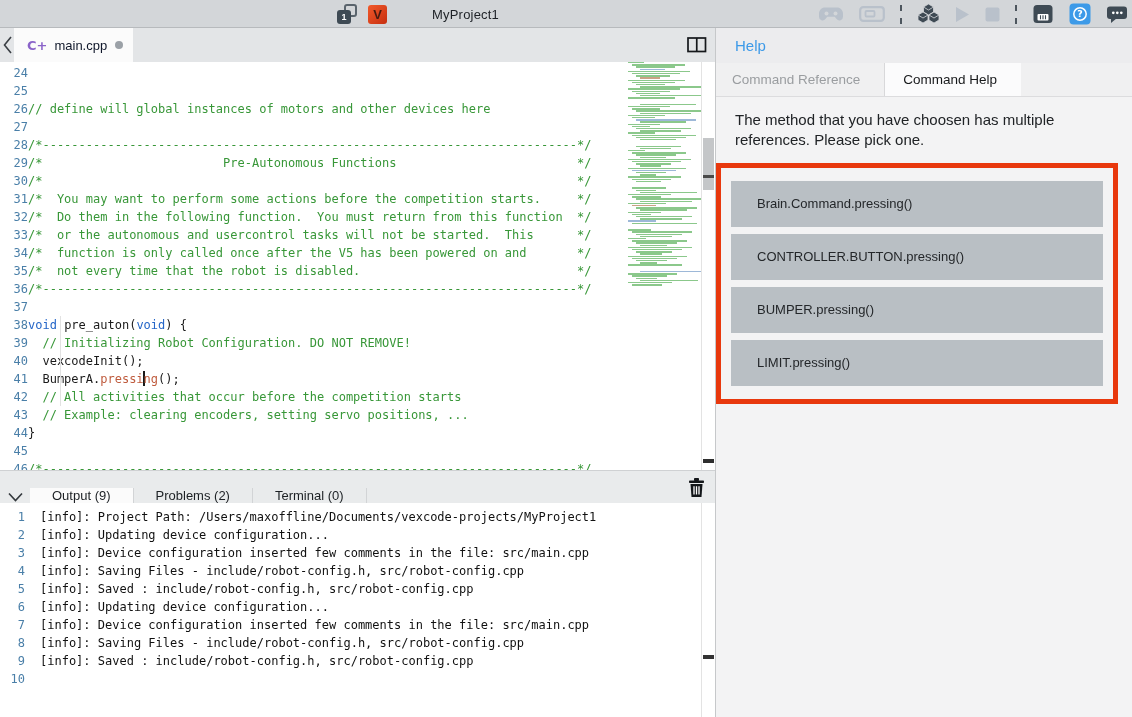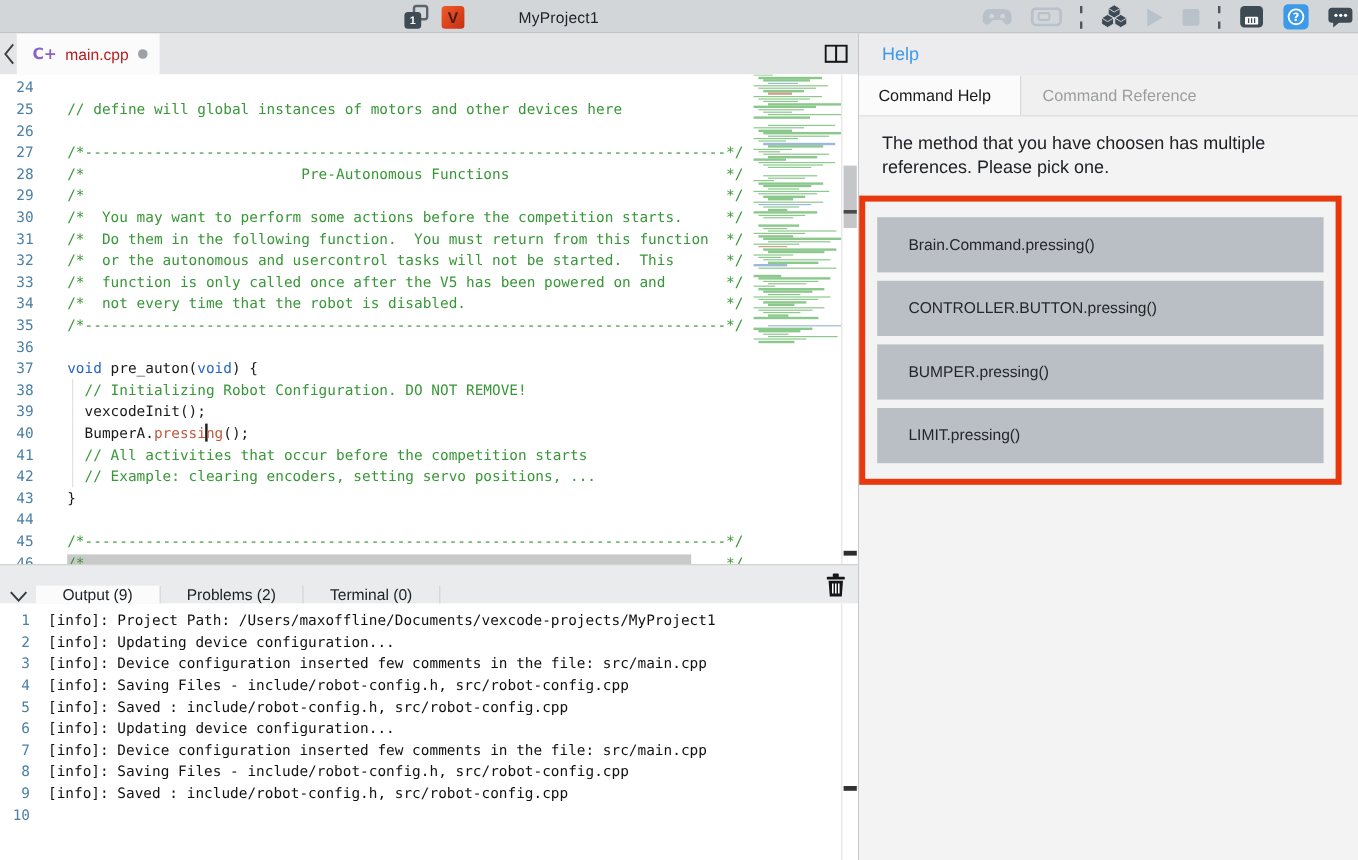--- a/index.html
+++ b/index.html
@@ -22,29 +22,29 @@
 
   
   .main { position:relative; display:flex; height:689px; }
   .left-pane { width:717px; border-right:1px solid #c6c8ca; display:flex; flex-direction:column; background:#fff; }
 
   
   .tab-bar { position:relative; height:34px; background:#e3e5e7; display:flex; align-items:stretch; flex:none; }
   .back-btn { width:14px; display:flex; align-items:center; justify-content:center; cursor:pointer; }
   .file-tab { width:119px; background:#fbfbfb; display:flex; align-items:center; padding:0 10px 0 13px; gap:7px; cursor:pointer; }
   .cpp-icon { color:#8a63c9; font-weight:bold; font-size:13px; font-family:"DejaVu Sans", sans-serif; }
-  .file-name { font-size:13px; color:#b91c1c; flex:1; }
+  .file-name { font-size:13px; color:#0f172a; flex:1; }
   .mod-dot { width:8px; height:8px; border-radius:50%; background:#9ba1a7; }
   .split-btn { position:absolute; right:8px; top:9px; cursor:pointer; }
 
   
   .editor { position:relative; flex:1; overflow:hidden; background:#fff; }
   .code-area { padding-top:2px; }
   .code-line { position:relative; display:flex; height:18px; line-height:18px;
-    font-family:"DejaVu Sans Mono", monospace; font-size:12px; }
+    font-family:"DejaVu Sans Mono", monospace; font-size:12px;flex-direction:column; }
   .code-line.guided::before { content:""; position:absolute; left:60px; top:0; bottom:0; border-left:1px solid #e2e2e2; }
   .code-line .gutter { flex:none; width:28px; text-align:right; color:var(--lnum); }
   .code-line .content { white-space:pre; padding-left:28px; color:#1a1a1a; }
   .tok-c { color:var(--green); }
   .tok-k { color:var(--kw); }
   .tok-p { color:#1a1a1a; }
   .tok-m { color:var(--method); }
   .sel { background:#c9c9c9; }
   .cursor { display:inline-block; width:2px; height:15px; background:#1a1a1a; vertical-align:-3px; margin:0 -1px; }
 
@@ -448,22 +448,22 @@
           <div class="out-mark"></div>
         </div>
       </div>
     </div>
 
     <aside class="help-pane">
       <div class="help-header">
         <span class="help-title">Help</span>
       </div>
       <div class="help-tabs" id="help-tabs">
+          <div class="htab">Command Reference</div>
           <div class="htab active">Command Help</div>
-          <div class="htab">Command Reference</div>
         </div>
       <div class="help-body">
         <p class="help-msg">The method that you have choosen has multiple references. Please pick one.</p>
         <div class="options-box" id="help-options">
             <div class="opt-btn">Brain.Command.pressing()</div>
             <div class="opt-btn">CONTROLLER.BUTTON.pressing()</div>
             <div class="opt-btn">BUMPER.pressing()</div>
             <div class="opt-btn">LIMIT.pressing()</div>
           </div>
       </div>

